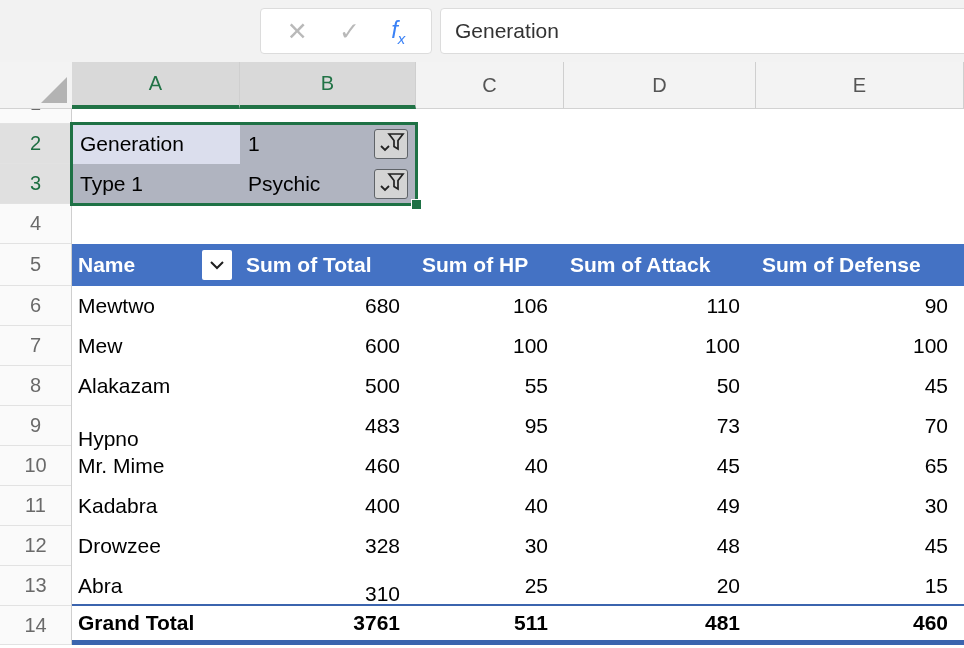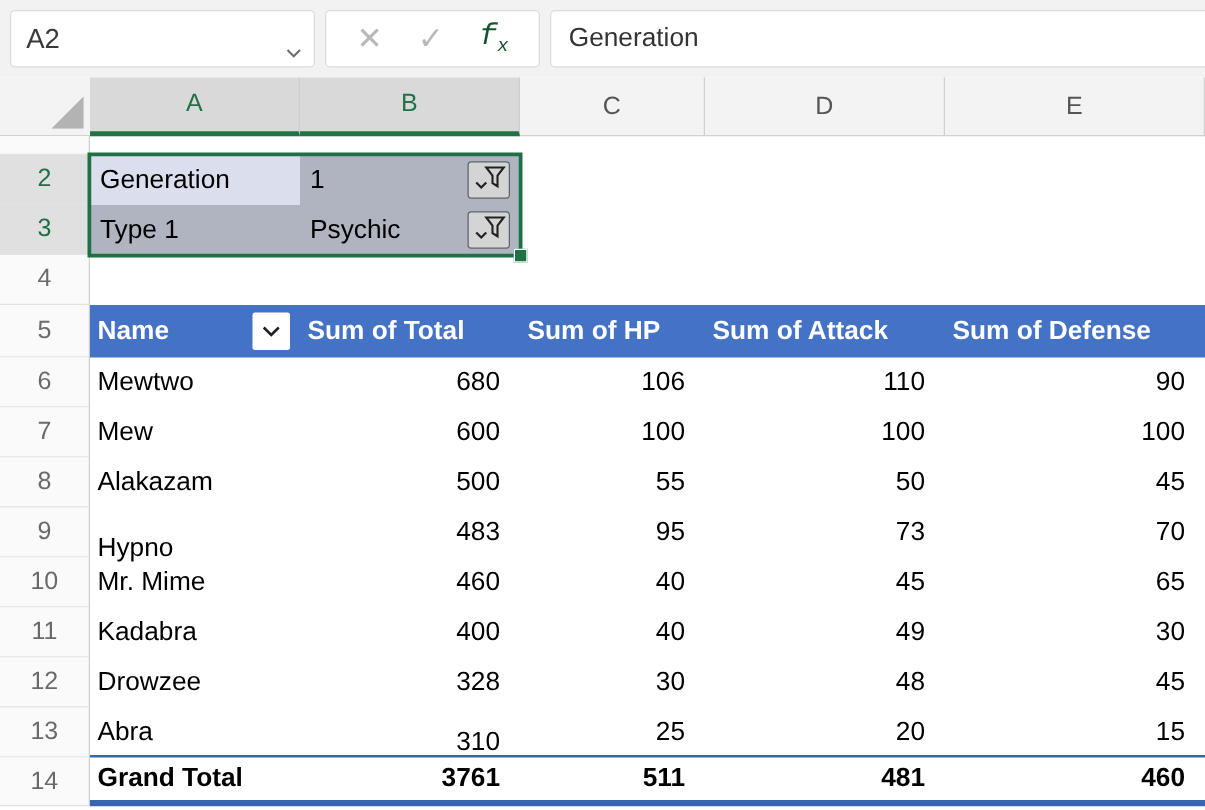--- a/index.html
+++ b/index.html
@@ -14,21 +14,21 @@
   .topbar{position:absolute;left:0;top:0;width:964px;height:62px;background:#f2f2f2;}
   .tb-box{
     position:absolute;top:8px;height:46px;background:#fff;
     border:1px solid #dcdcdc;border-radius:4px;box-sizing:border-box;
     display:flex;align-items:center;
   }
   .name-box{left:8px;width:244px;padding-left:12px;font-size:22px;color:#3a3a3a;}
   .name-box .chev{position:absolute;right:10px;top:18px;}
   .fx-box{left:260px;width:172px;justify-content:space-around;padding:0 10px;}
   .icon-gray{color:#b9b9b9;font-size:25px;line-height:1;}
-  .fx-glyph{color:#14532d;font-size:24px;font-family:Liberation Mono, monospace;font-style:italic;}
+  .fx-glyph{color:#3b82f6;font-size:24px;font-family:Liberation Sans, sans-serif;font-style:italic;}
   .fx-glyph sub{font-size:15px;}
   .formula-bar{left:440px;width:534px;padding-left:14px;font-size:21px;color:#333;}
 
   
   .col-header-row{position:absolute;left:0;top:62px;width:964px;height:47px;}
   .corner{
     position:absolute;left:0;top:0;width:72px;height:47px;background:#f3f3f3;
     border-bottom:1px solid #d2d2d2;box-sizing:border-box;
   }
   .corner svg{position:absolute;right:5px;bottom:5px;}
@@ -98,28 +98,20 @@
     border-top:2px solid #3b64ae;border-bottom:5px solid #3b64ae;
     box-sizing:border-box;display:flex;font-weight:bold;background:#fff;
   }
 </style>
 </head>
 <body>
 
 <div class="app">
 
   <div class="topbar">
-    <div class="tb-box name-box">
-      <span>A2</span>
-      <span class="chev">
-        <svg width="12" height="8" viewBox="0 0 12 8">
-            <polyline points="1,1 6,6 11,1" fill="none" stroke="#6b6b6b" stroke-width="1.6"></polyline>
-          </svg>
-      </span>
-    </div>
     <div class="tb-box fx-box">
       <span class="icon-gray">✕</span>
       <span class="icon-gray">✓</span>
       <span class="fx-glyph"><span>f</span><sub>x</sub></span>
     </div>
     <div class="tb-box formula-bar">
       <span>Generation</span>
     </div>
   </div>
 

